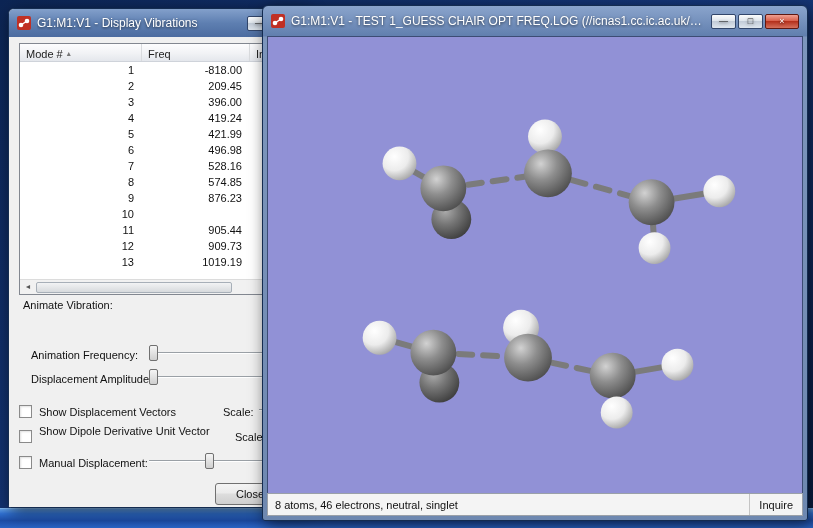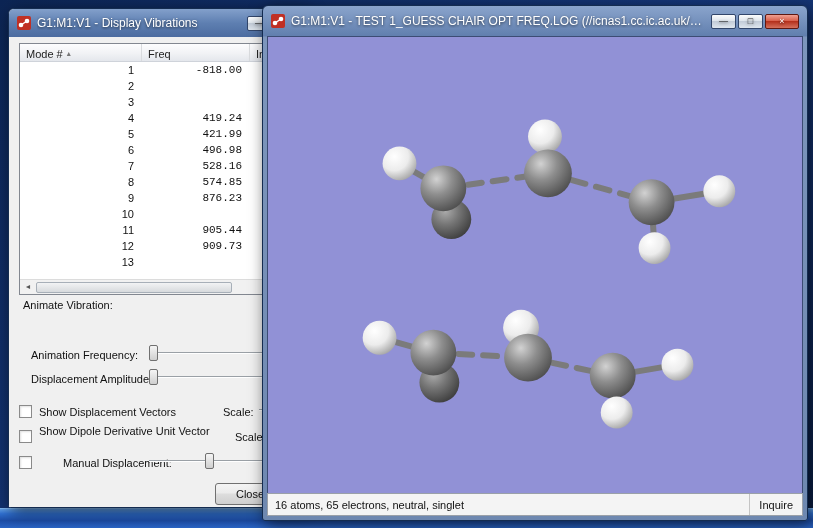--- a/index.html
+++ b/index.html
@@ -42,21 +42,21 @@
     background:linear-gradient(180deg,#fdfdfe 0%,#f1f2f5 55%,#e4e7ec 100%);
     border-bottom:1px solid #cfd3da; }
   .vib-head .hc { padding:2px 4px 0 6px; border-right:1px solid #d9dbde;
     display:flex; align-items:center; gap:4px; }
   .hc1 { width:122px; } .hc2 { width:108px; } .hc3 { flex:1; border-right:none!important; }
   .sort-glyph { font-size:8px; color:#777; }
   .vib-rows { position:absolute; left:0; right:0; top:18px; bottom:15px;
     overflow:hidden; font-size:11px; }
   .vib-row { display:flex; height:16px; line-height:16px; }
   .vib-row .mode { width:122px; text-align:right; padding-right:8px; }
-  .vib-row .freq { width:108px; text-align:right; padding-right:8px;font-family:Liberation Mono, monospace; }
+  .vib-row .freq { width:108px; text-align:right; padding-right:8px; }
 
   .hscroll { position:absolute; left:0; right:0; bottom:0; height:15px;
     background:#f1f1f1; border-top:1px solid #dcdcdc; display:flex; align-items:center; }
   .sbtn { width:16px; height:14px; font-size:7px; line-height:14px;
     text-align:center; color:#555; background:#f1f1f1; }
   .sthumb { width:196px; height:11px; border:1px solid #a7afb8; border-radius:2px;
     background:linear-gradient(180deg,#f2f3f4,#d7dadd); }
 
   .lbl { position:absolute; white-space:nowrap; }
 
@@ -117,23 +117,25 @@
         <span class="hc hc2">Freq</span>
         <span class="hc hc3">In</span>
       </div>
       <div class="vib-rows">
           <div class="vib-row">
             <div class="cell mode">1</div>
             <div class="cell freq">-818.00</div>
           </div>
           <div class="vib-row">
             <div class="cell mode">2</div>
+            <div class="cell freq">209.45</div>
           </div>
           <div class="vib-row">
             <div class="cell mode">3</div>
+            <div class="cell freq">396.00</div>
           </div>
           <div class="vib-row">
             <div class="cell mode">4</div>
             <div class="cell freq">419.24</div>
           </div>
           <div class="vib-row">
             <div class="cell mode">5</div>
             <div class="cell freq">421.99</div>
           </div>
           <div class="vib-row">
@@ -158,20 +160,21 @@
           <div class="vib-row">
             <div class="cell mode">11</div>
             <div class="cell freq">905.44</div>
           </div>
           <div class="vib-row">
             <div class="cell mode">12</div>
             <div class="cell freq">909.73</div>
           </div>
           <div class="vib-row">
             <div class="cell mode">13</div>
+            <div class="cell freq">1019.19</div>
           </div>
         </div>
       <div class="hscroll">
         <span class="sbtn">◄</span>
         <span class="sthumb"></span>
       </div>
     </div>
 
     <div class="lbl" style="left:14px; top:262px;">Animate Vibration:</div>
 
@@ -195,21 +198,21 @@
     </div>
 
     <span class="cb" style="left:10px; top:393px;"></span>
     <div class="lbl" style="left:30px; top:388px;">Show Dipole Derivative Unit Vector</div>
     <div class="lbl" style="left:226px; top:394px;">Scale:</div>
     <div class="slider" style="left:262px; top:390px; width:32px;">
       <span class="track"></span>
     </div>
 
     <span class="cb" style="left:10px; top:419px;"></span>
-    <div class="lbl" style="left:30px; top:420px;margin-left:24px;">Manual Displacement:</div>
+    <div class="lbl" style="left:30px; top:420px;">Manual Displacement:</div>
     <div class="slider" style="left:140px; top:416px; width:150px;">
       <span class="track"></span>
       <span class="handle" style="left:56px;"></span>
     </div>
 
     <div class="btn" style="left:206px; top:446px; width:70px; height:22px;">Close</div>
   </div>
 </div>
 
 <div class="window" id="viewer">
@@ -284,18 +287,18 @@
         <circle cx="254" cy="291" r="18" fill="url(#gH)"></circle>
         <circle cx="261" cy="321" r="24" fill="url(#gC)"></circle>
         <circle cx="346" cy="339" r="23" fill="url(#gC)"></circle>
         <circle cx="411" cy="328" r="16" fill="url(#gH)"></circle>
         <circle cx="350" cy="376" r="16" fill="url(#gH)"></circle>
       </g>
     </svg>
   </div>
 
   <div class="statusbar">
-    <span class="status-left">16 atoms, 65 electrons, neutral, singlet</span>
+    <span class="status-left">8 atoms, 46 electrons, neutral, singlet</span>
     <span class="status-seg">Inquire</span>
   </div>
 </div>
 
 <div class="taskbar"></div>
 
 </body></html>

